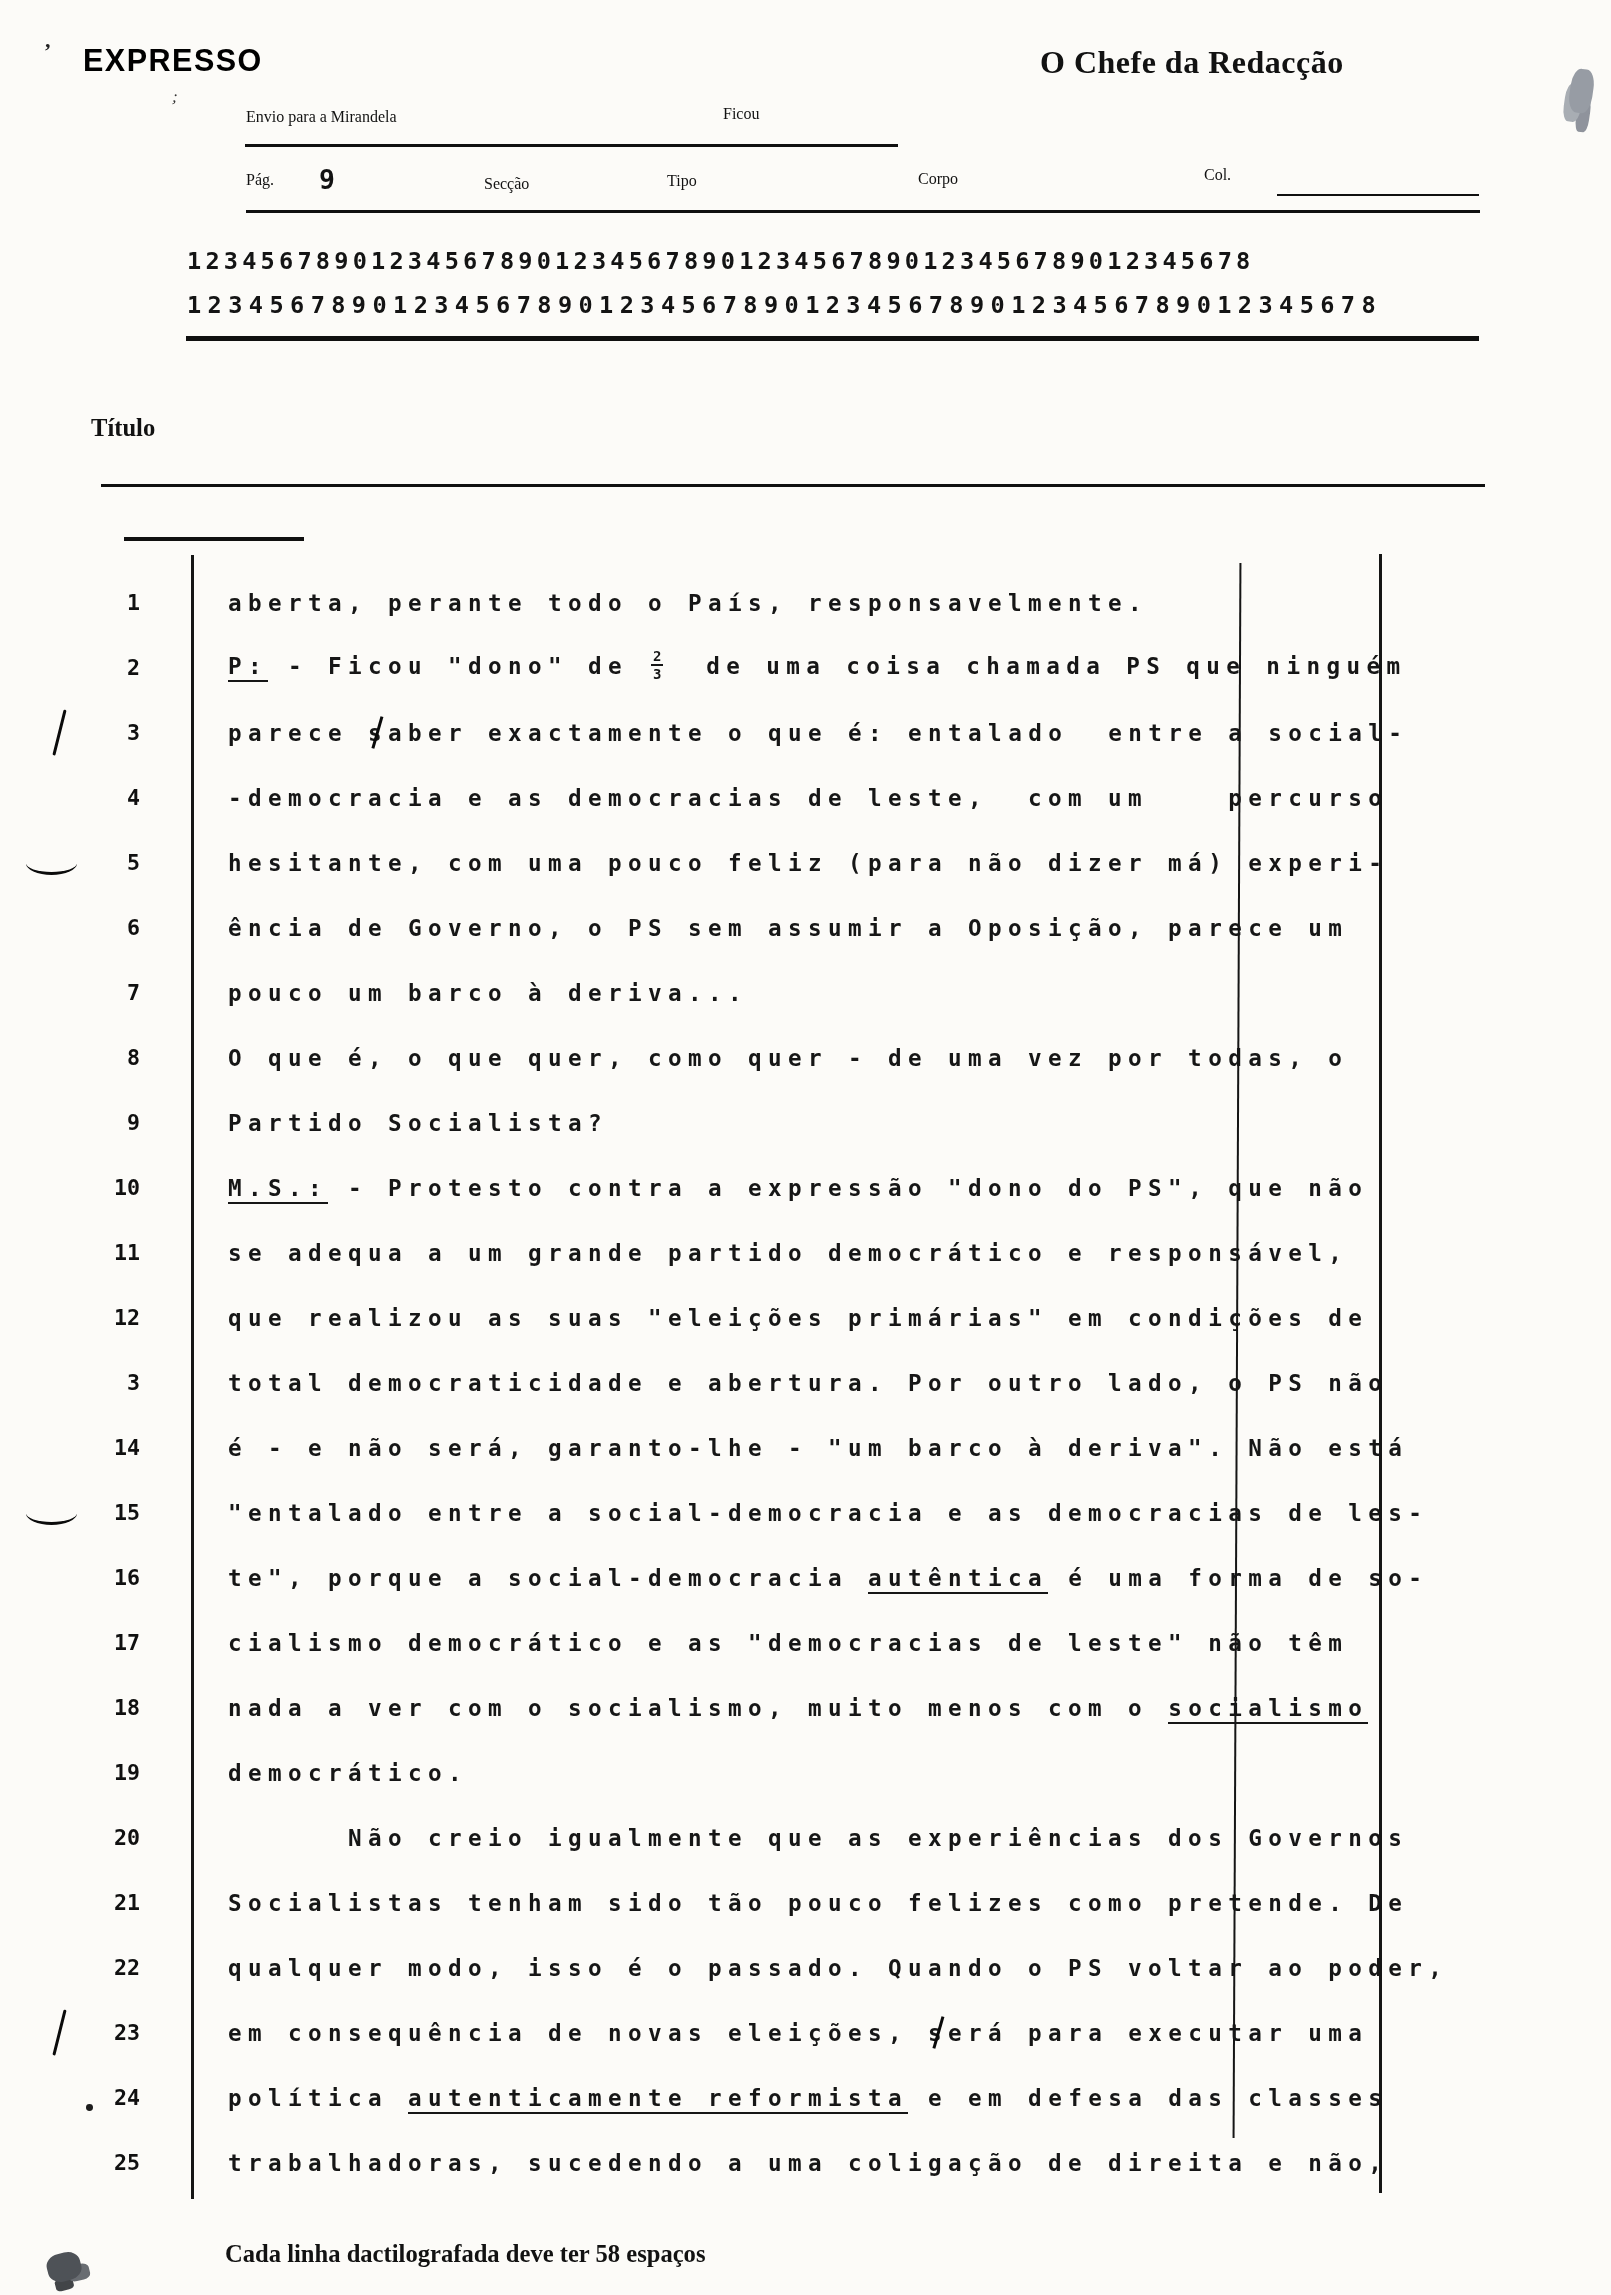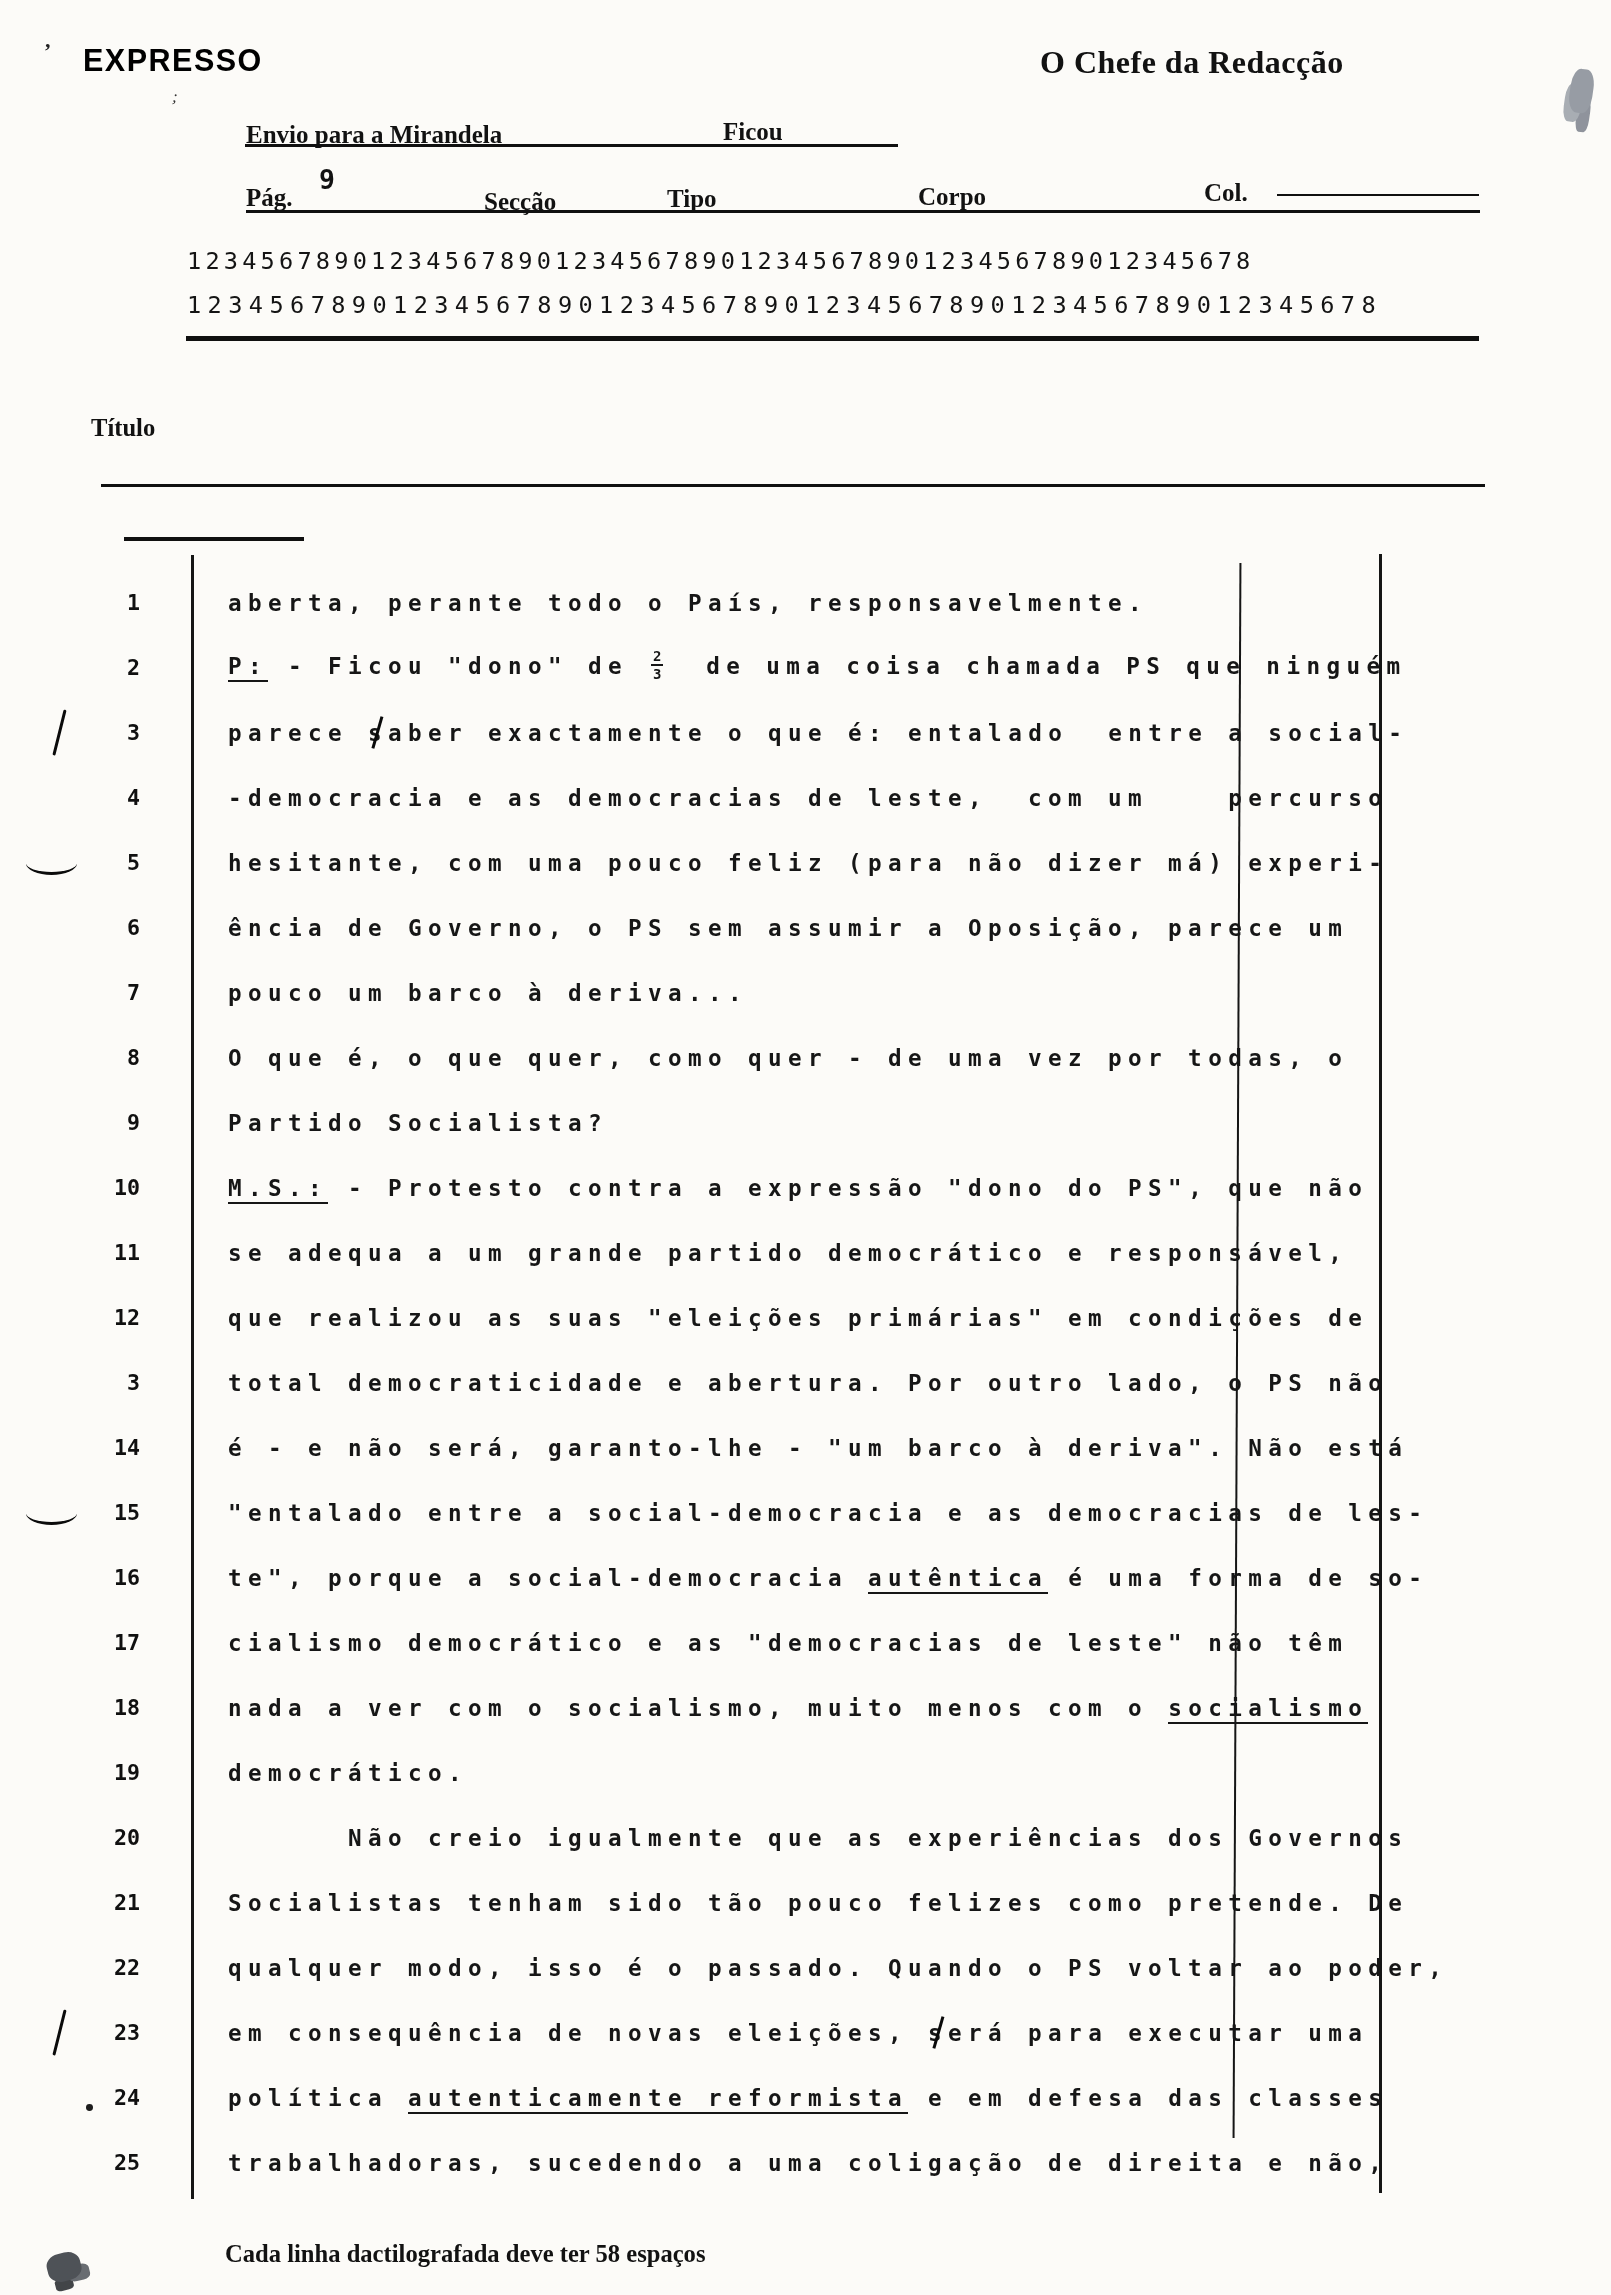--- a/index.html
+++ b/index.html
@@ -17,39 +17,39 @@
     position:absolute;left:83px;top:43px;
     font-family:"Liberation Sans", sans-serif;
     font-weight:700;font-size:30.5px;letter-spacing:1.5px;color:#000000;
   }
   .brand-apos{position:absolute;left:44px;top:39px;font-size:21.6px;font-weight:700;color:#222;}
   .brand-tick{position:absolute;left:173px;top:87px;font-size:16.7px;color:#333;transform:rotate(12deg);}
   .chief{
     position:absolute;left:1040px;top:44px;
     font-weight:700;font-size:32px;letter-spacing:0.5px;
   }
-  .form-label{position:absolute;font-weight:700;font-size:25px;white-space:pre;margin-top:13px;}
+  .form-label{position:absolute;font-weight:400;font-size:16px;white-space:pre;}
   .lbl-envio{left:246px;top:108px;}
   .lbl-hora{left:723px;top:105px;}
   .lbl-pag{left:246px;top:171px;}
   .lbl-seccao{left:484px;top:175px;}
   .lbl-tipo{left:667px;top:172px;}
   .lbl-corpo{left:918px;top:170px;}
   .lbl-col{left:1204px;top:166px;}
   .pag-value{
     position:absolute;left:319px;top:164px;
     font-family:"DejaVu Sans Mono", monospace;font-weight:700;font-size:26.5px;
   }
   .hline{position:absolute;background:#101010;}
   .ln-envio{left:245px;top:144px;width:653px;height:2.5px;}
   .ln-col{left:1277px;top:194px;width:202px;height:2px;}
   .ln-pagrow{left:246px;top:210px;width:1234px;height:2.5px;}
   .ruler{
     position:absolute;left:187px;
-    font-family:"DejaVu Sans Mono", monospace;font-weight:400;font-size:23.6px;
+    font-family:"DejaVu Sans Mono", monospace;font-weight:700;font-size:23.6px;
     color:#141414;white-space:pre;
   }
   .ruler1{top:247px;letter-spacing:4.2px;}
   .ruler2{top:291px;letter-spacing:6.4px;}
   .ln-thick{left:186px;top:336px;width:1293px;height:4.9px;}
   .titulo{position:absolute;left:91px;top:414px;font-weight:700;font-size:24.6px;}
   .ln-titulo{left:101px;top:484px;width:1384px;height:2.5px;}
   .ln-short{left:124px;top:537px;width:180px;height:3.9px;}
 
   

